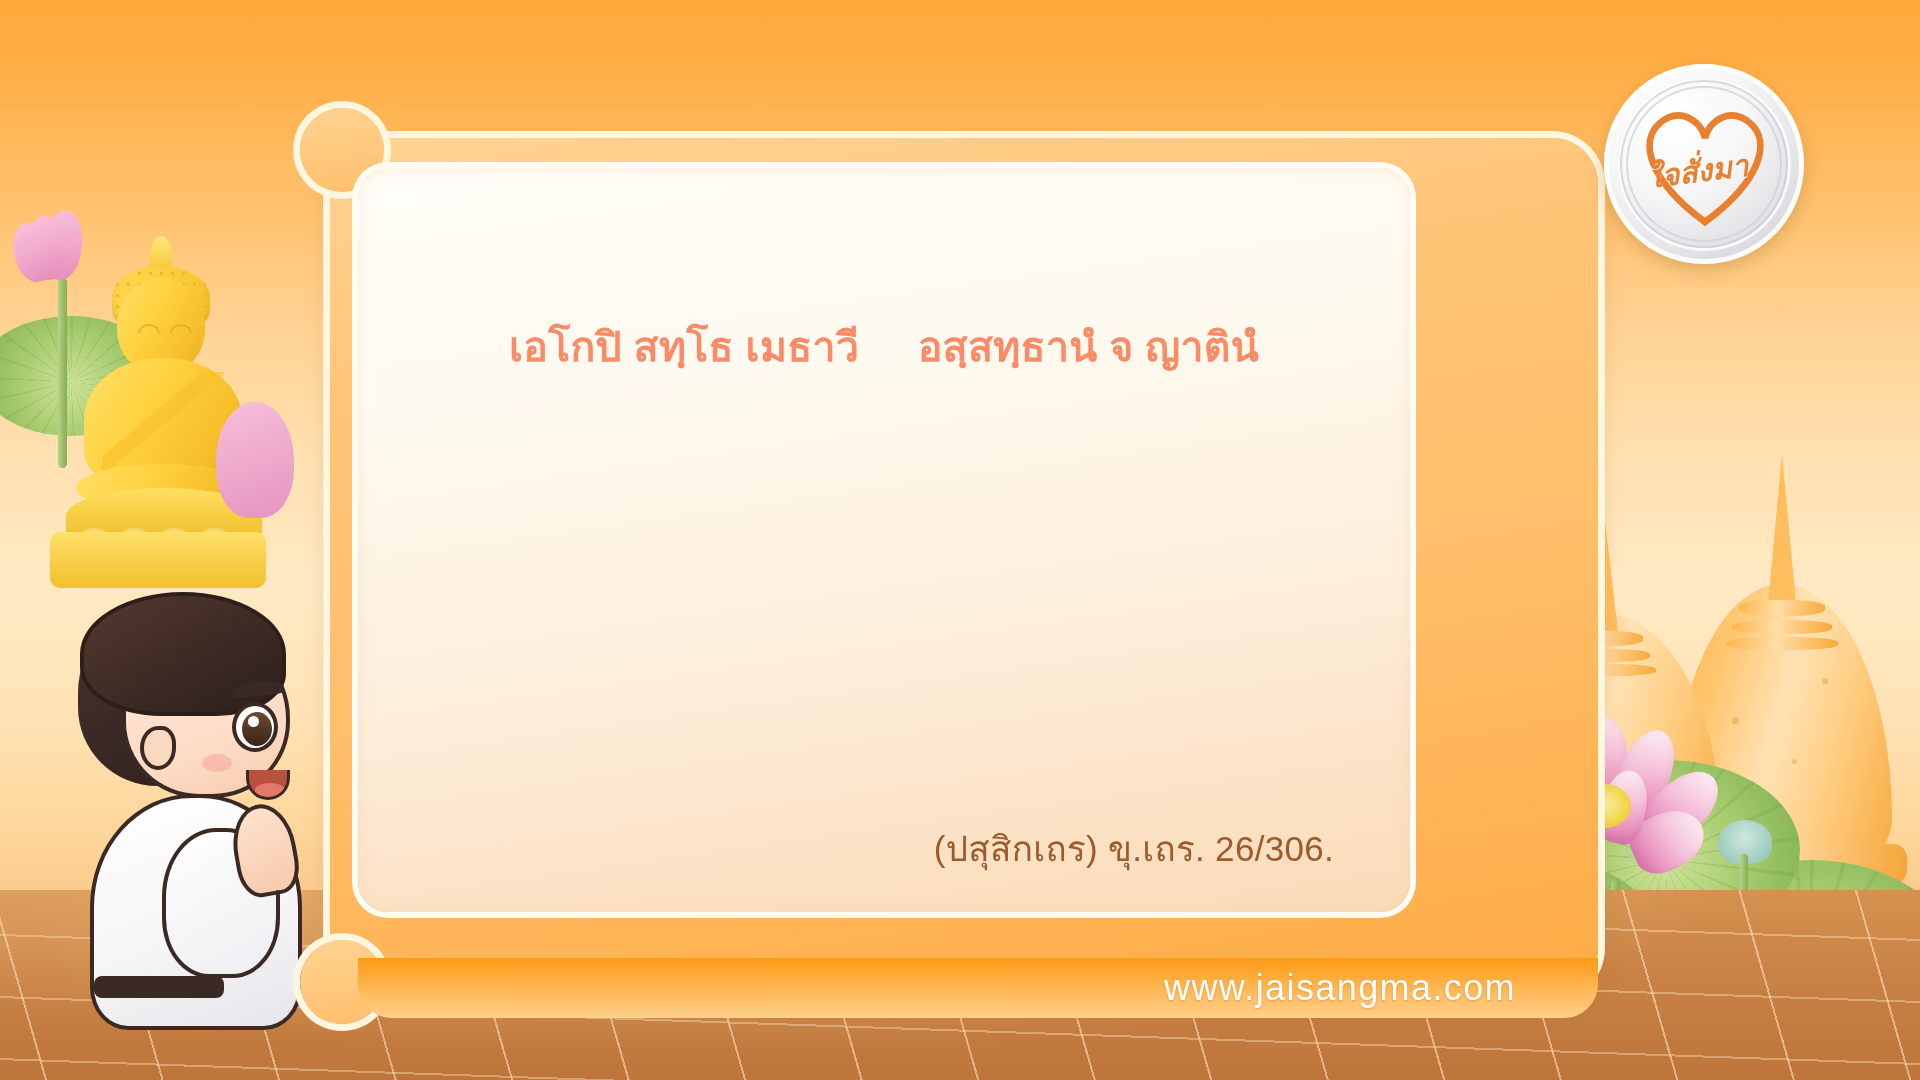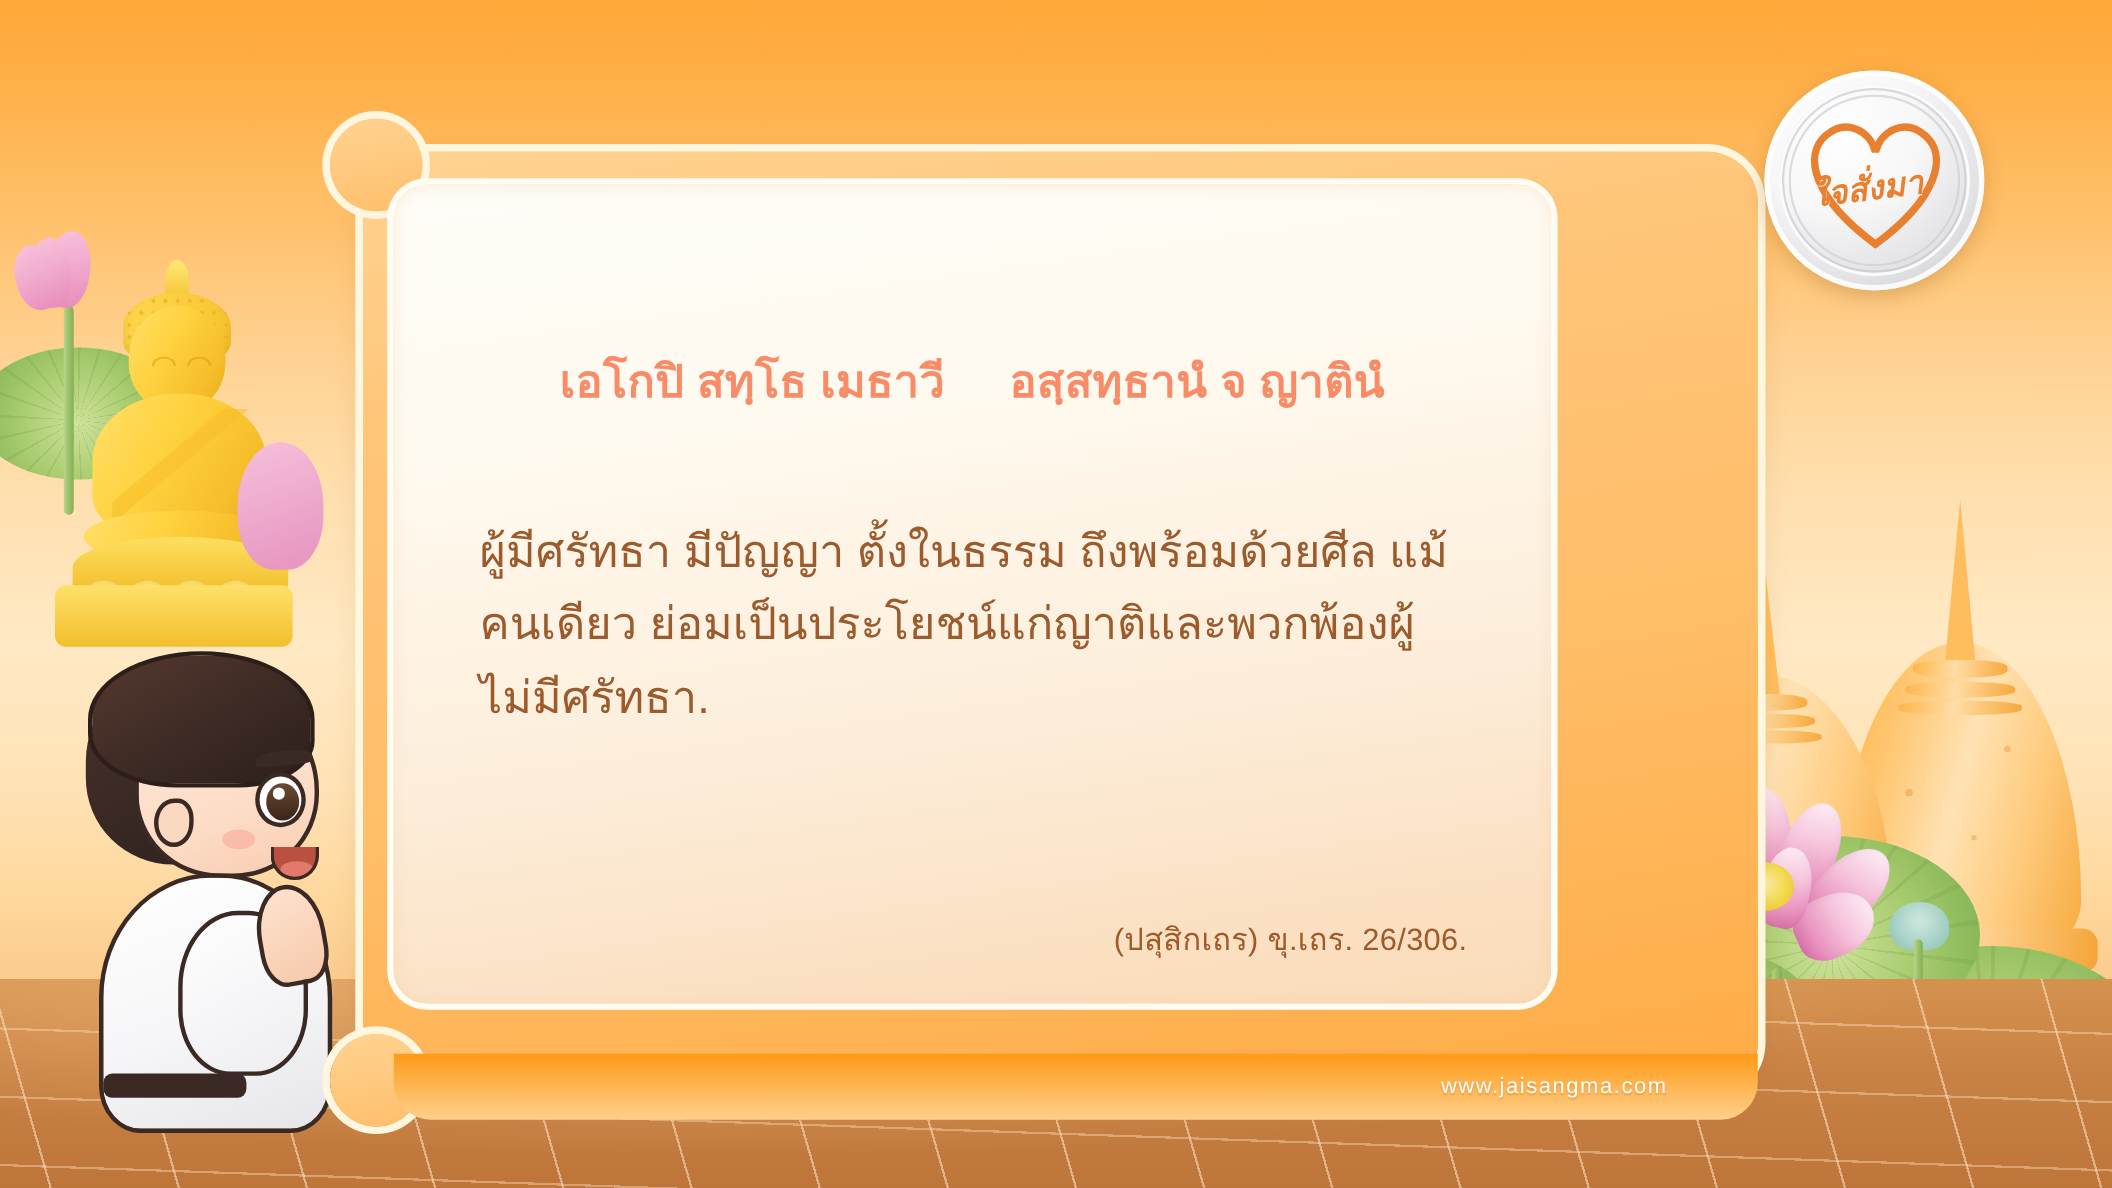--- a/index.html
+++ b/index.html
@@ -171,33 +171,33 @@
 
   .thai{
     position:absolute; left:78px; right:74px; top:300px;
     color:#9d5a2a;
     font-size:41px; line-height:1.62; font-weight:500;
     text-shadow:0 1px 0 rgba(255,255,255,.5);
   }
 
   .ref{
     position:absolute; right:76px; bottom:36px;
-    color:#9d5a2a; font-size:28px; letter-spacing:.3px;
+    color:#9d5a2a; font-size:35px; letter-spacing:.3px;
   }
 
   
   .urlbar{
     position:absolute; left:358px; right:322px; bottom:62px; height:60px;
     background:linear-gradient(to bottom,#ff9a18 0%, #ffab3a 30%, #ffc06a 70%, #ffd08a 100%);
     border-radius:0 0 34px 34px;
     display:flex; align-items:center; justify-content:flex-end;
     padding-right:82px;
   }
   .urlbar span{
-    color:#ffffff; font-size:20px; letter-spacing:1.4px;
+    color:#ffffff; font-size:36px; letter-spacing:1.4px;
     text-shadow:0 1px 2px rgba(180,90,10,.35);
   }
 
   
   .badge{
     position:absolute; right:116px; top:64px; width:200px; height:200px;
     border-radius:50%;
     background:
       radial-gradient(circle at 34% 28%, #ffffff 0%, #f7f7f8 38%, #e3e3e6 68%, #cfcfd4 88%, #bfbfc6 100%);
     box-shadow:0 6px 18px rgba(150,95,30,.30), inset 0 0 0 5px rgba(255,255,255,.85);
@@ -341,21 +341,20 @@
 
 <div class="corner-cut" style="left:300px; top:108px;"></div>
 <div class="corner-cut" style="left:300px; top:940px;"></div>
 
 <div class="frame-inner">
 
   <div class="pali">
     <span class="ln">เอโกปิ สทฺโธ เมธาวี     อสฺสทฺธานํ จ ญาตินํ</span>
   </div>
 
-  <div class="thai">ผู้มีศรัทธา มีปัญญา ตั้งในธรรม ถึงพร้อมด้วยศีล แม้คนเดียว ย่อมเป็นประโยชน์แก่ญาติและพวกพ้องผู้ไม่มีศรัทธา.</div>
 
   <div class="ref">(ปสุสิกเถร) ขุ.เถร. 26/306.</div>
 </div>
 
 <div class="urlbar">
   <span>www.jaisangma.com</span>
 </div>
 
 <div class="badge">
   <svg viewBox="0 0 100 100" aria-hidden="true">

